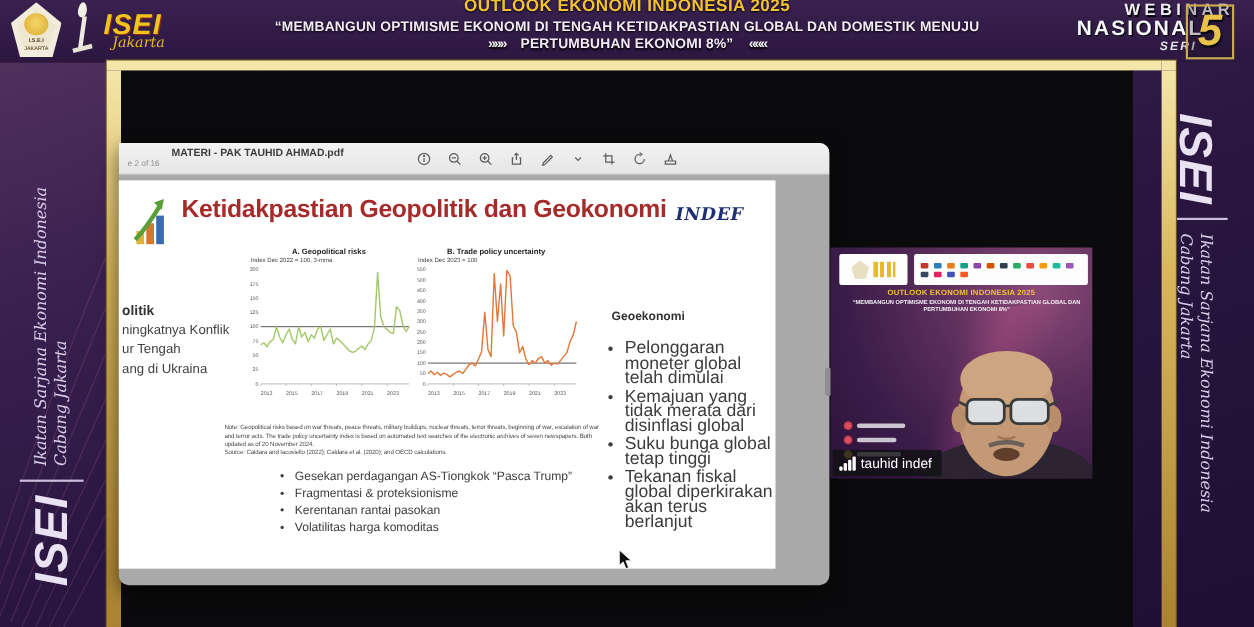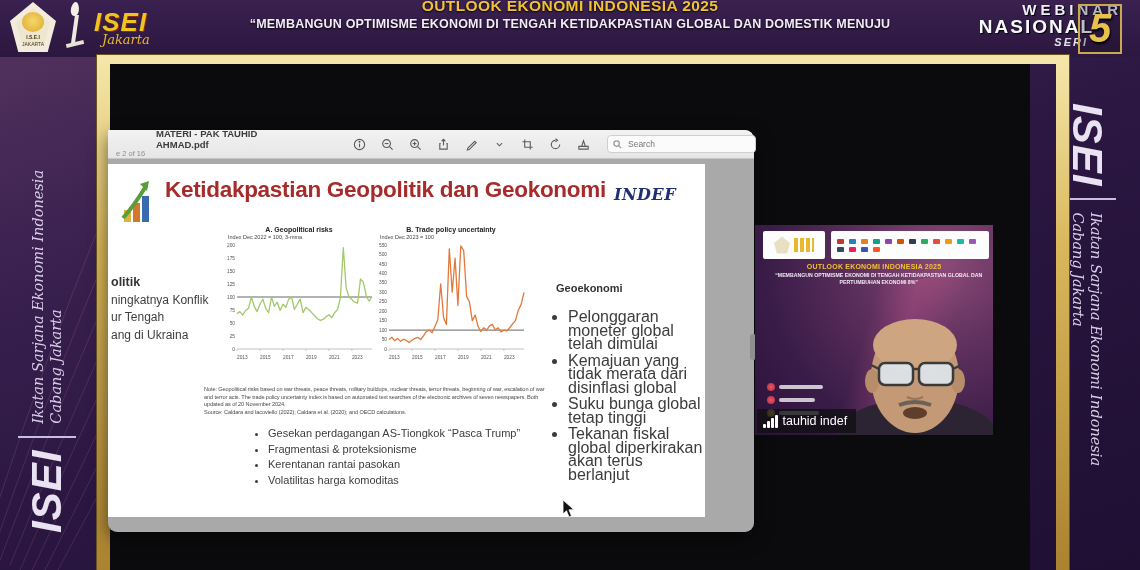--- a/index.html
+++ b/index.html
@@ -170,20 +170,23 @@
       </div>
       <div class="isei-wordmark">
         <div class="isei-main">ISEI</div>
         <div class="isei-script">Jakarta</div>
       </div>
     </div>
 
     <div class="banner-center">
       <div class="b-title">OUTLOOK EKONOMI INDONESIA 2025</div>
       <div class="b-sub">“MEMBANGUN OPTIMISME EKONOMI DI TENGAH KETIDAKPASTIAN GLOBAL DAN DOMESTIK MENUJU</div>
+      <div class="b-sub2">
+        <span class="chev">»»»</span><span>PERTUMBUHAN EKONOMI 8%”</span><span class="chev">«««</span>
+      </div>
     </div>
 
     <div class="banner-right">
       <div class="wn1">WEBINAR</div>
       <div class="wn2">NASIONAL</div>
       <div class="wn3">SERI</div>
       <div class="wn5">5</div>
     </div>
   </header>
 
@@ -264,27 +267,20 @@
               <path d="M11.5,7 A4.5,4.5 0 1 1 7,2.5"></path>
               <path d="M7,0.8 L9.2,2.5 L7,4.2"></path>
             </svg>
           </span>
         <span class="tool">
           <svg viewBox="0 0 14 14">
               <path d="M2,9 H12 V12 H2 Z"></path>
               <path d="M5,9 L7,3 L9,9"></path>
             </svg>
           </span>
-      </div>
-      <div class="search-box">
-        <svg viewBox="0 0 10 10">
-            <circle cx="4" cy="4" r="3"></circle>
-            <line x1="6.3" y1="6.3" x2="9" y2="9"></line>
-          </svg>
-        <input placeholder="Search" style="">
       </div>
     </div>
 
     <div class="slide">
       <svg class="slide-icon" width="38" height="48" viewBox="0 0 38 48">
         <rect x="4" y="34" width="7" height="12" fill="#e0b23c"></rect>
         <rect x="13" y="27" width="7" height="19" fill="#d4762c"></rect>
         <rect x="22" y="20" width="7" height="26" fill="#3a6bb0"></rect>
         <path d="M3,42 Q14,30 26,10" stroke="#5a9e3c" stroke-width="4" fill="none"></path>
         <path d="M20,8 L29,5 L27,15 Z" fill="#5a9e3c"></path>

